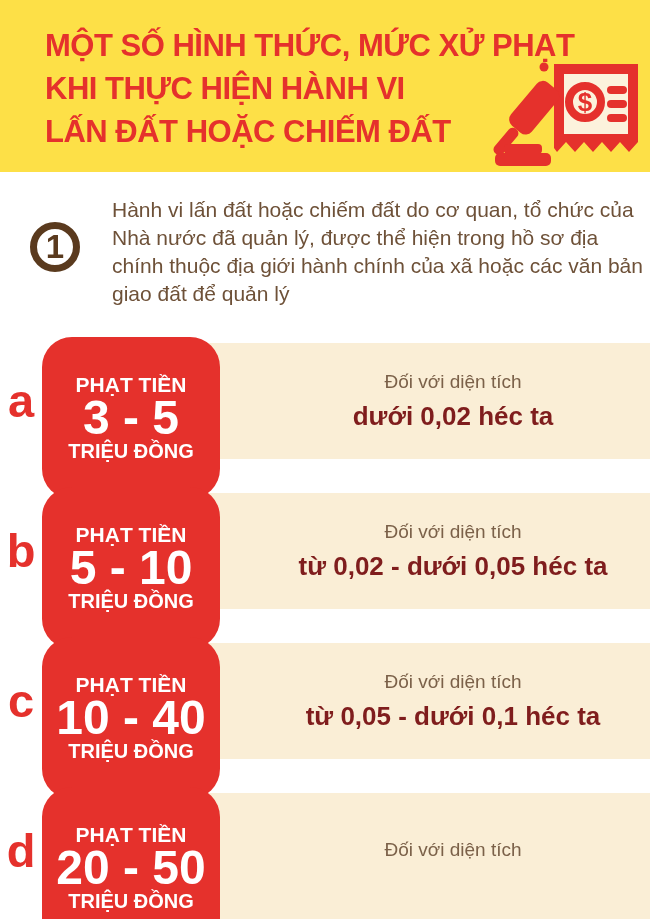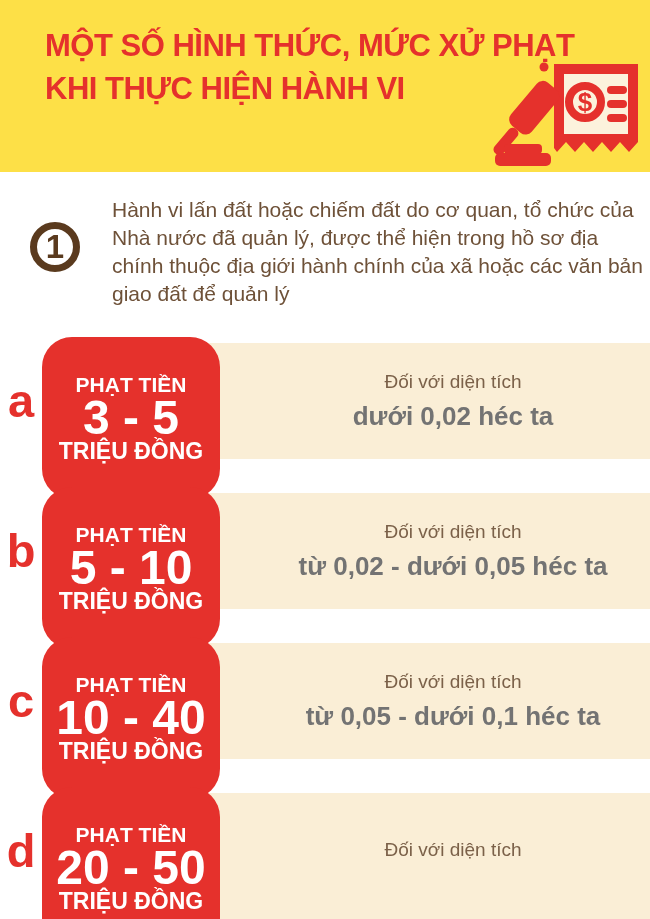--- a/index.html
+++ b/index.html
@@ -94,53 +94,54 @@
     width: 178px; height: 162px;
     background: #e5312c;
     border-radius: 30px;
     display: flex; flex-direction: column;
     align-items: center; justify-content: center;
     color: #ffffff;
     text-align: center;
   }
   .fine-label  { font-weight: 700; font-size: 21px; line-height: 24px; }
   .fine-amount { font-weight: 700; font-size: 48px; line-height: 42px; }
-  .fine-unit   { font-weight: 700; font-size: 23px; line-height: 24px; }
+  .fine-unit   { font-weight: 700; font-size: 20px; line-height: 24px; }
 
   .area-block {
     position: absolute;
     left: 220px; right: 8px;
     top: 0; height: 126px;
     display: flex; flex-direction: column;
     align-items: center; justify-content: center;
     text-align: center;
     padding-left: 44px;
   }
   .area-label {
     color: #7b6149;
     font-size: 19px;
     line-height: 24px;
   }
   .area-value {
     margin-top: 7px;
-    color: #737373;
+    color: #7f1d1d;
     font-weight: 700;
     font-size: 26px;
     line-height: 30px;
   }
 </style>
 </head>
 <body>
 
 <div class="page">
 
   <div class="header">
     <div class="title">
       <div>MỘT SỐ HÌNH THỨC, MỨC XỬ PHẠT</div>
       <div>KHI THỰC HIỆN HÀNH VI</div>
+      <div>LẤN ĐẤT HOẶC CHIẾM ĐẤT</div>
     </div>
 
     <svg class="header-icon" viewBox="0 0 166 106" xmlns="http://www.w3.org/2000/svg" aria-hidden="true">
 
       <path fill="#e5312c" d="M76 2 H160 V80 L151 90 L142 80 L133 90 L124 80 L115 90 L106 80 L97 90 L88 80 L79 90 L76 86 Z"></path>
       <rect x="86" y="12" width="64" height="60" fill="#fcf2dc"></rect>
       <circle cx="107" cy="40" r="16" fill="none" stroke="#e5312c" stroke-width="8"></circle>
       <text x="107" y="49" text-anchor="middle" font-family="Liberation Sans, sans-serif" font-weight="700" font-size="26" fill="#e5312c">$</text>
       <rect x="129" y="24" width="20" height="8" rx="4" fill="#e5312c"></rect>
       <rect x="129" y="38" width="20" height="8" rx="4" fill="#e5312c"></rect>

